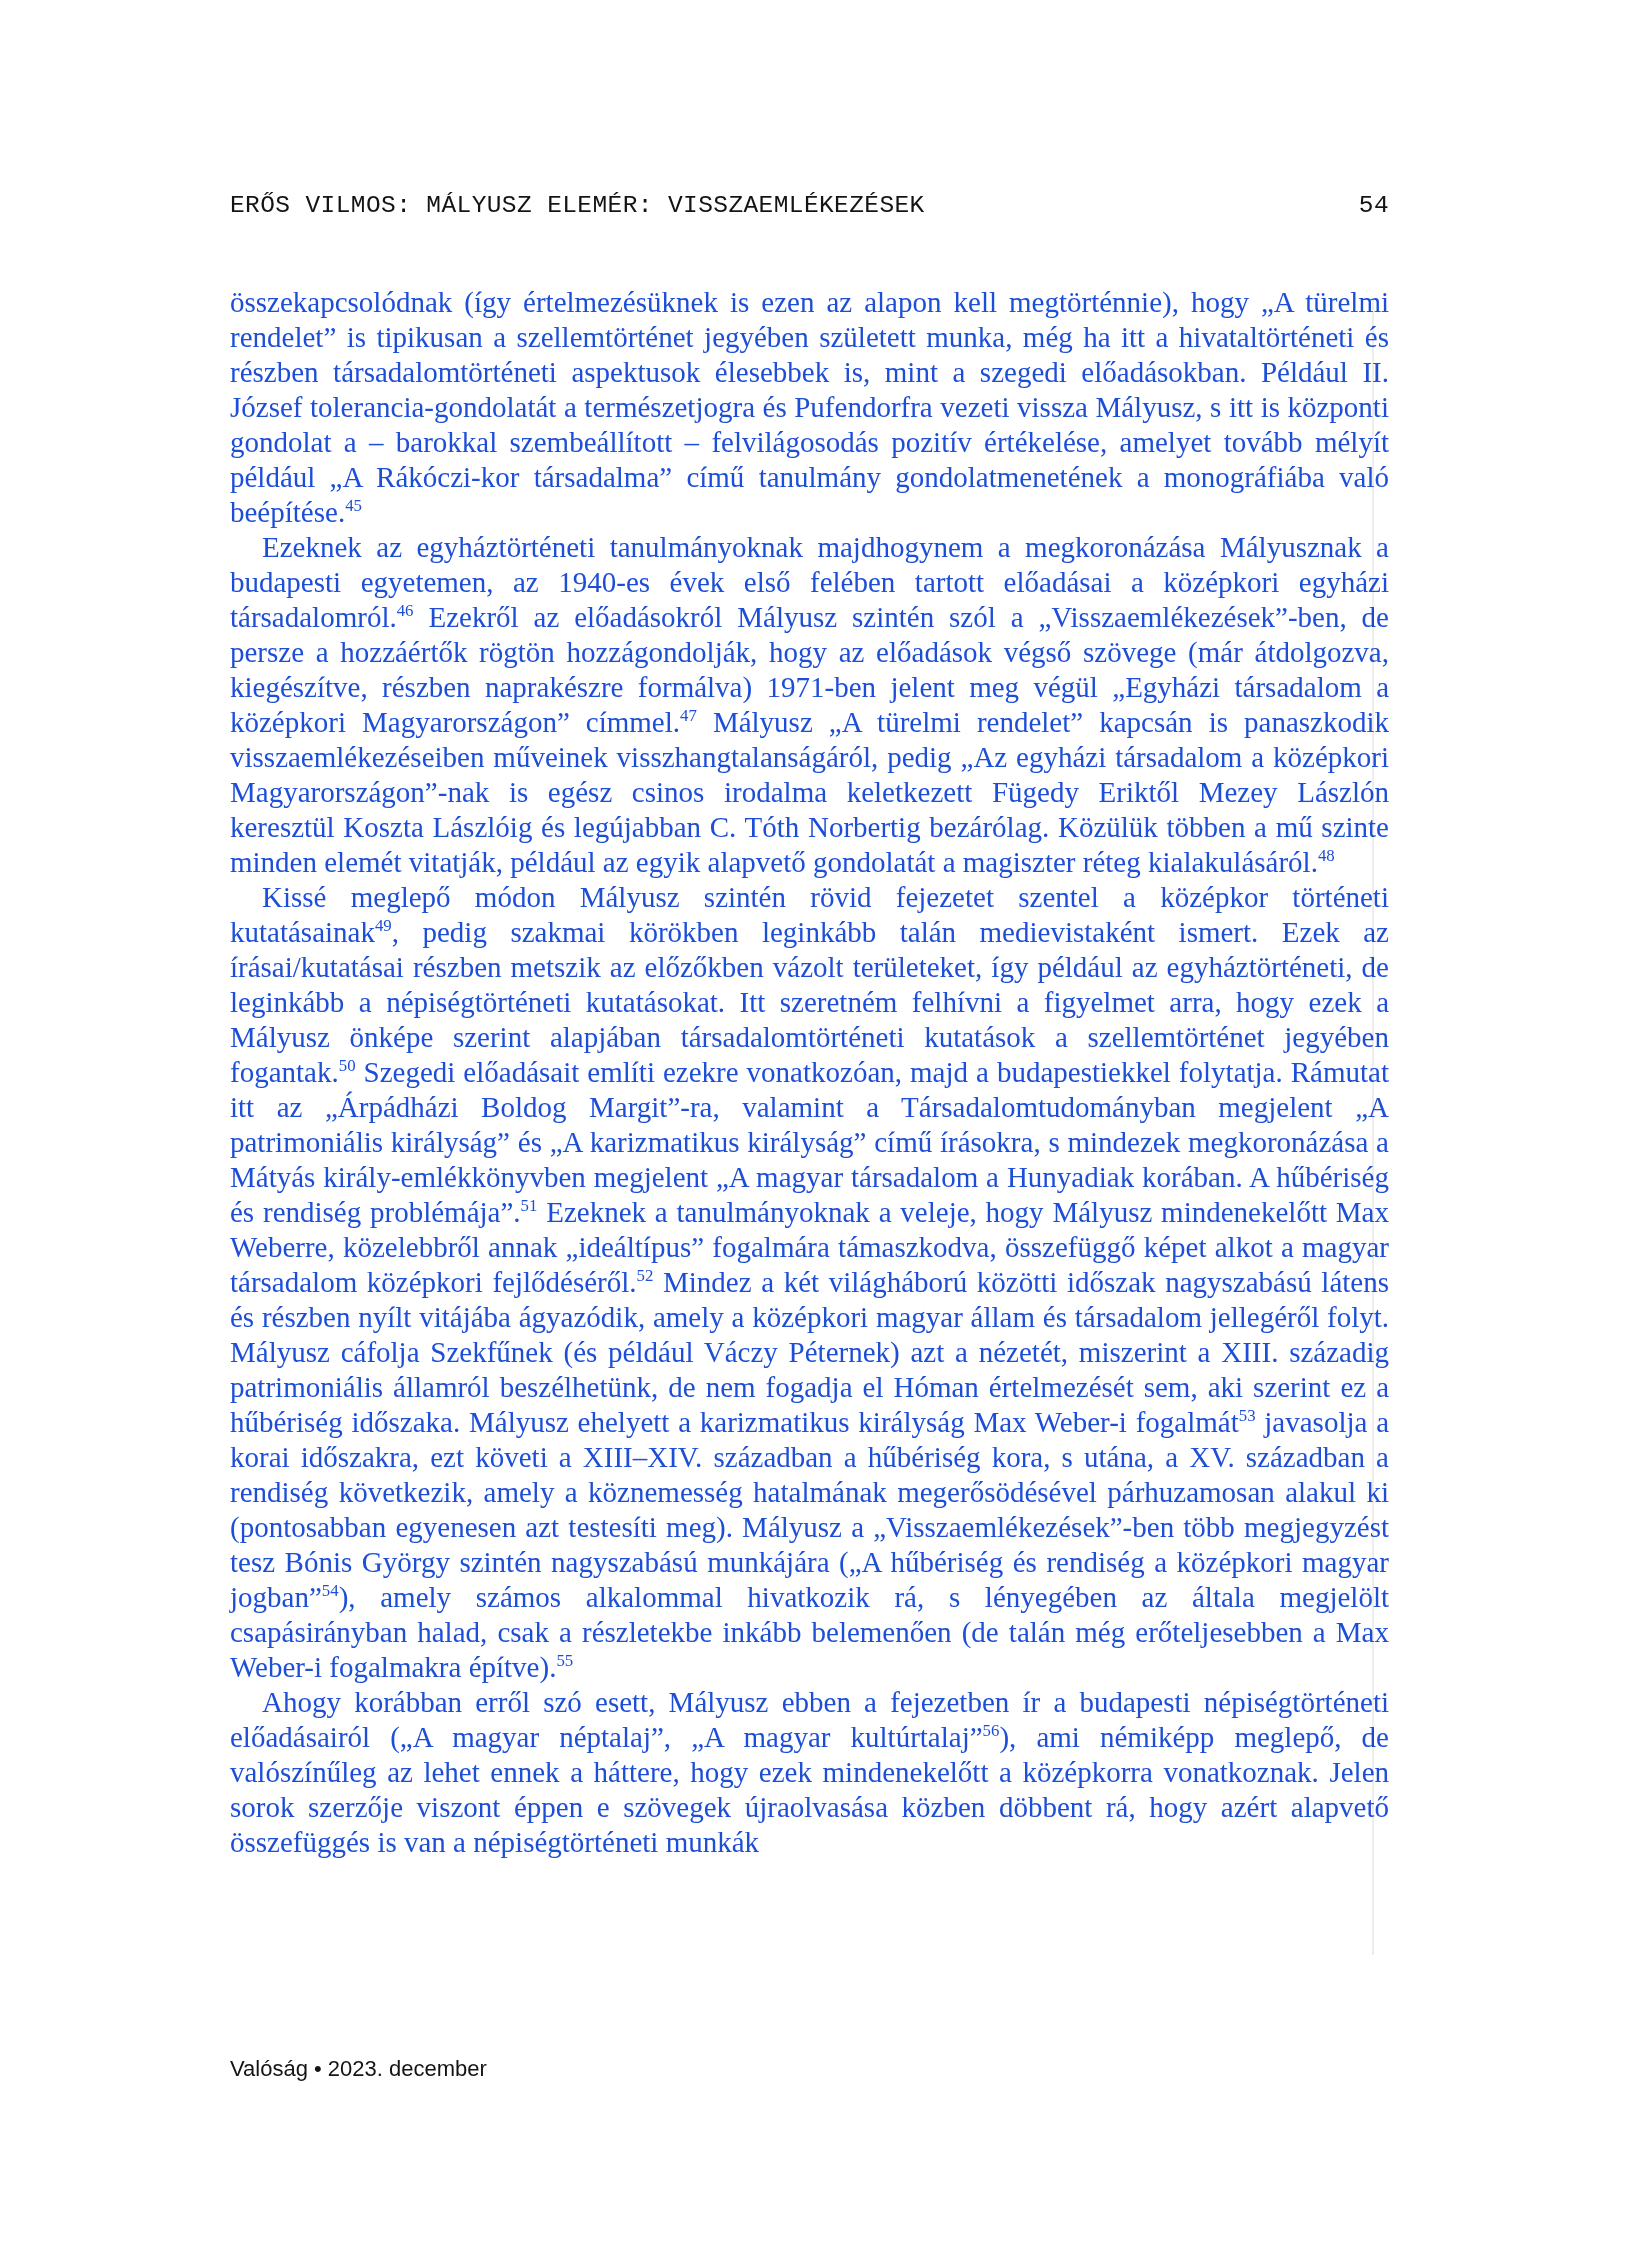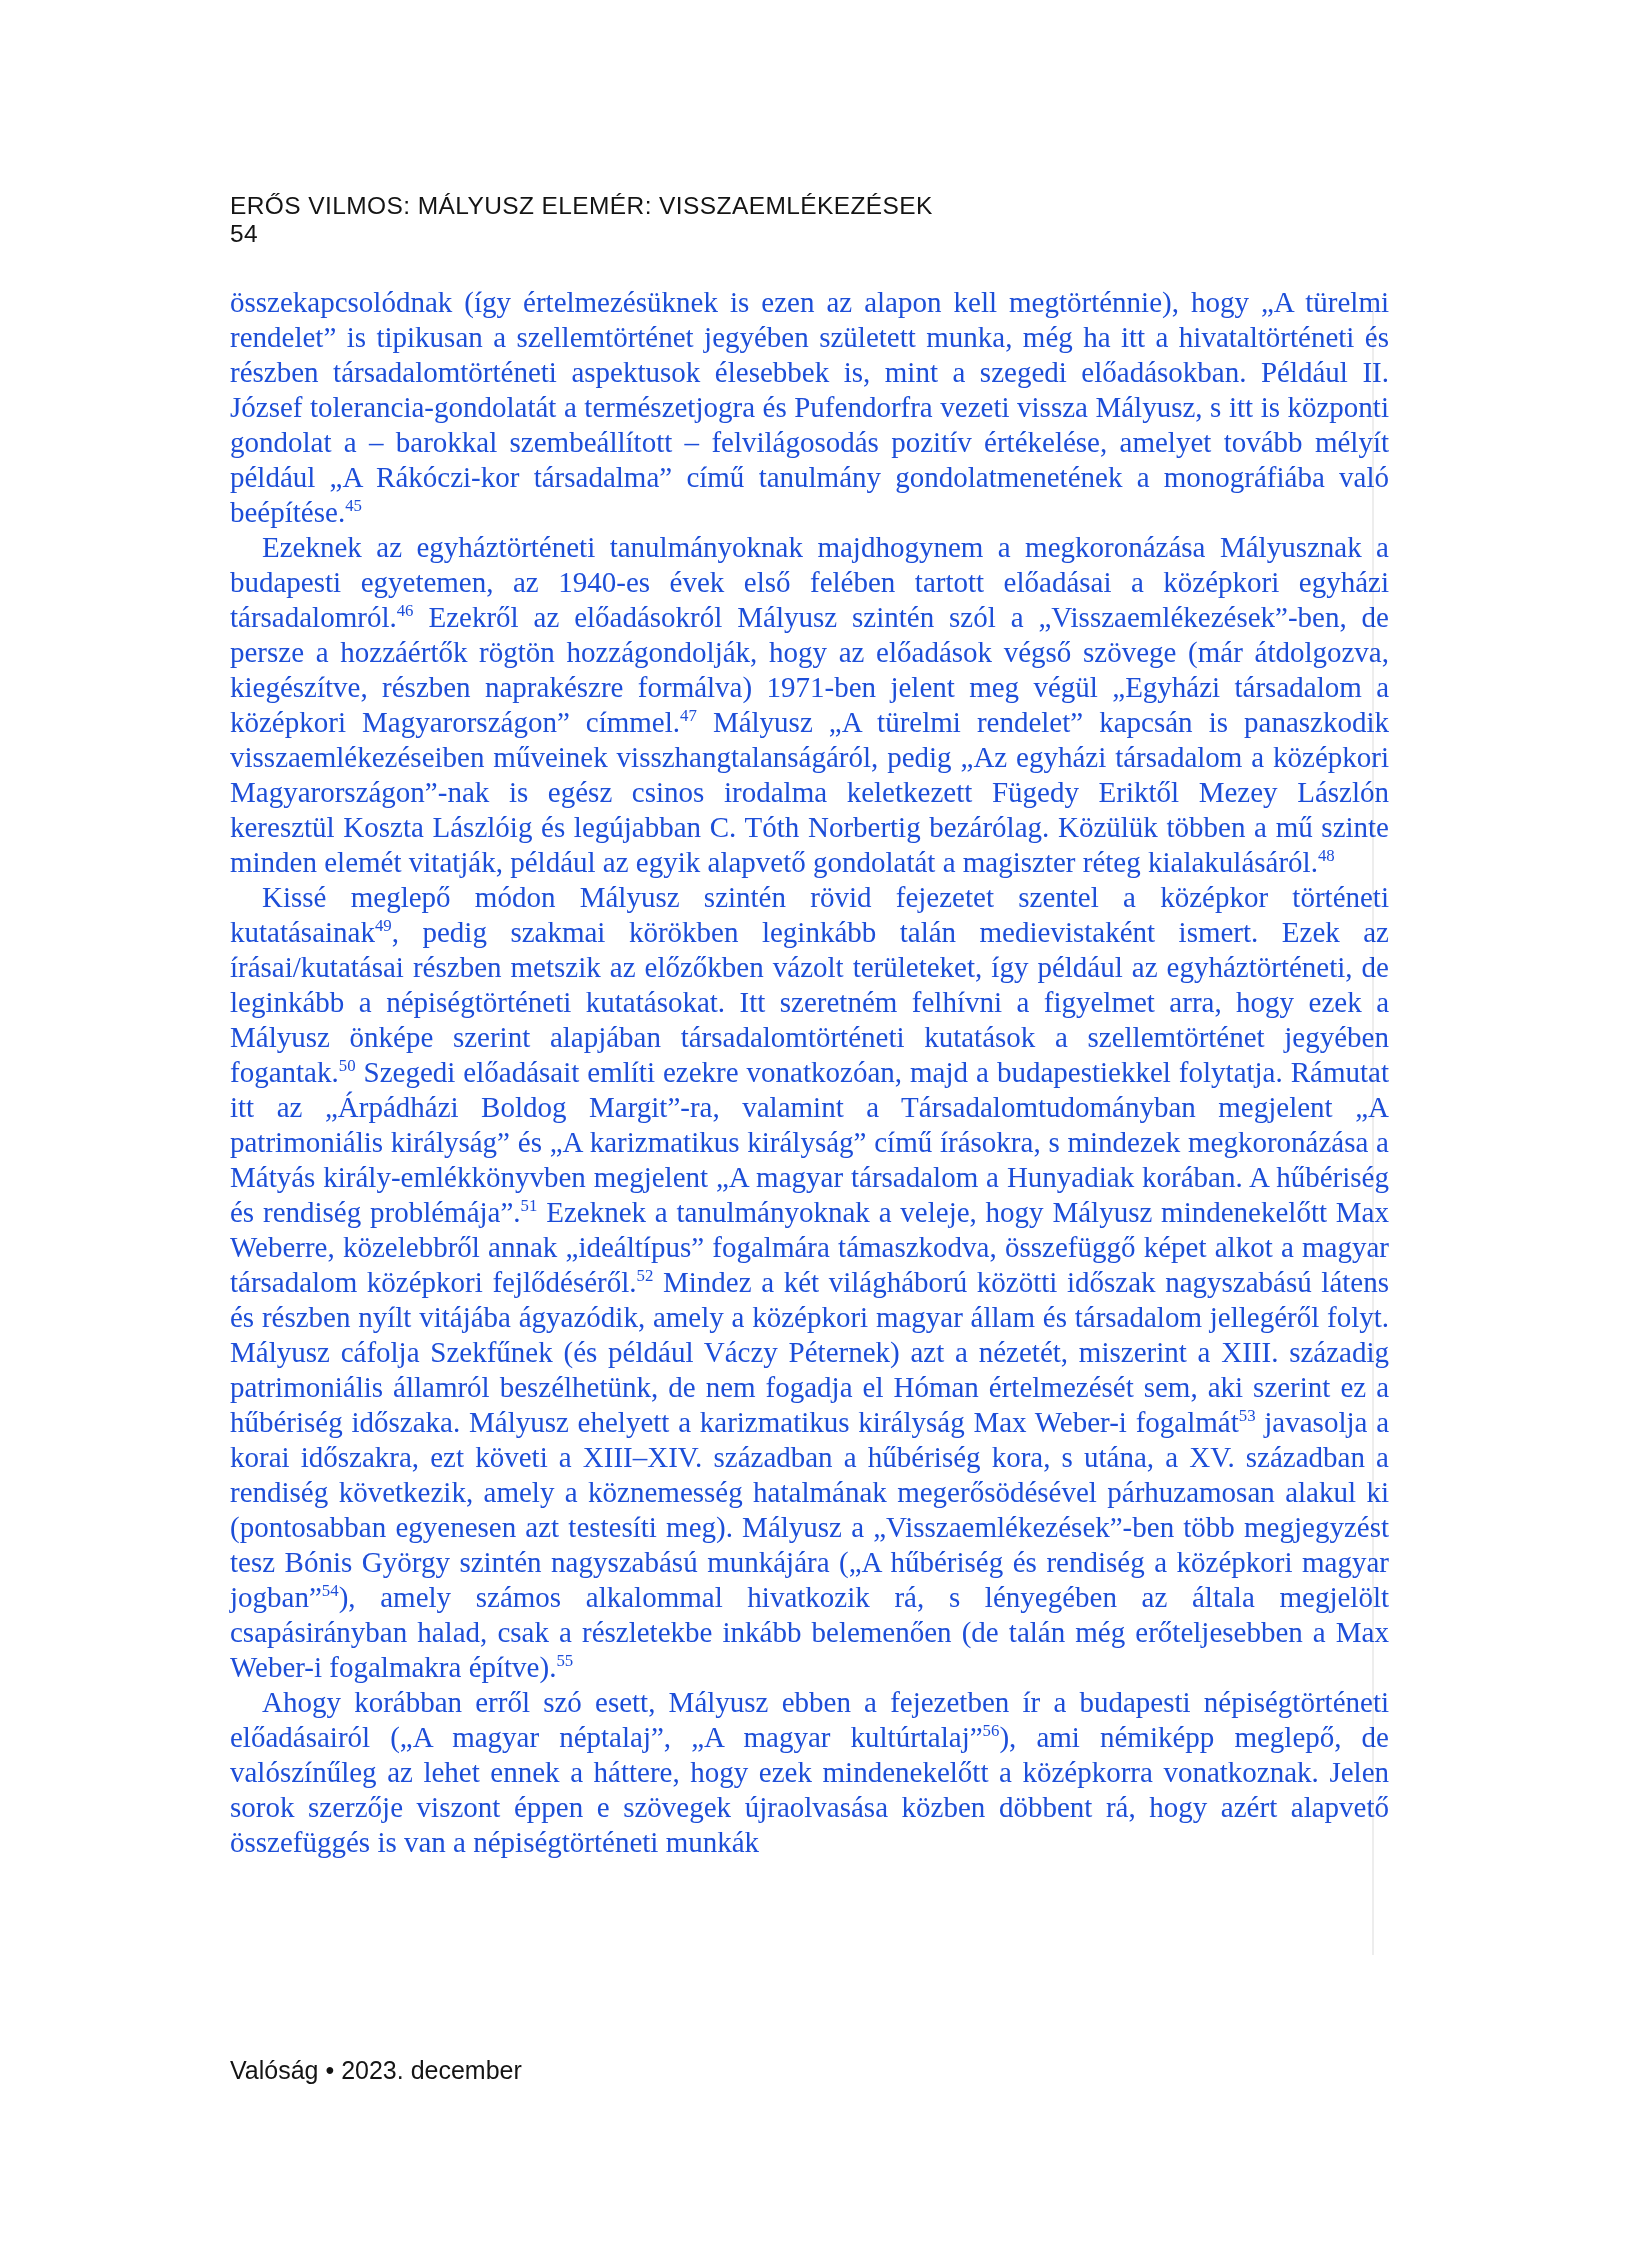--- a/index.html
+++ b/index.html
@@ -12,26 +12,25 @@
     color: #141414;
   }
   .running-header {
     position: absolute;
     left: 230px;
     right: 239px;
     top: 192px;
     display: flex;
     justify-content: space-between;
     align-items: baseline;
-    font-family: Liberation Sans, sans-serif;
+    font-family: Liberation Mono, monospace;
     font-size: 24.5px;
     letter-spacing: 0.4px;
     color: #141414;
     white-space: nowrap;
-    flex-direction: column;
   }
   .page-body {
     position: absolute;
     left: 230px;
     top: 285px;
     width: 1159px;
     font-family: "Liberation Serif", serif;
     font-size: 29px;
     line-height: 35px;
     text-align: justify;
@@ -50,21 +49,21 @@
     top: 300px;
     width: 1.5px;
     height: 1655px;
     background: rgba(0,0,0,0.07);
   }
   .running-footer {
     position: absolute;
     left: 230px;
     top: 2056px;
     font-family: "Liberation Sans", sans-serif;
-    font-size: 25px;
+    font-size: 22px;
     color: #141414;
     white-space: nowrap;
   }
 </style>
 </head>
 <body>
 
 <div class="page">
 
   <div class="running-header">

